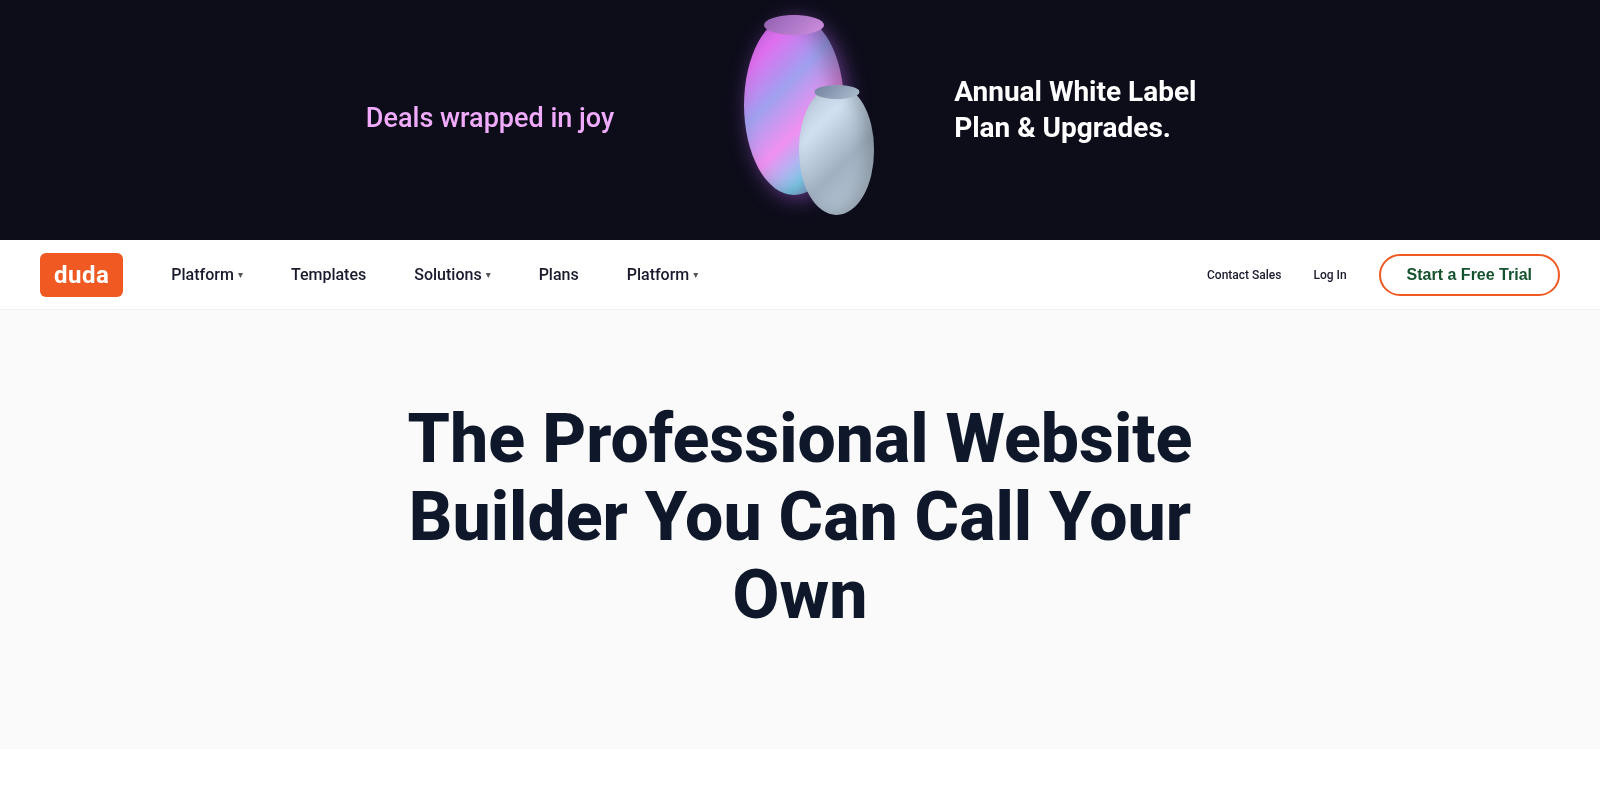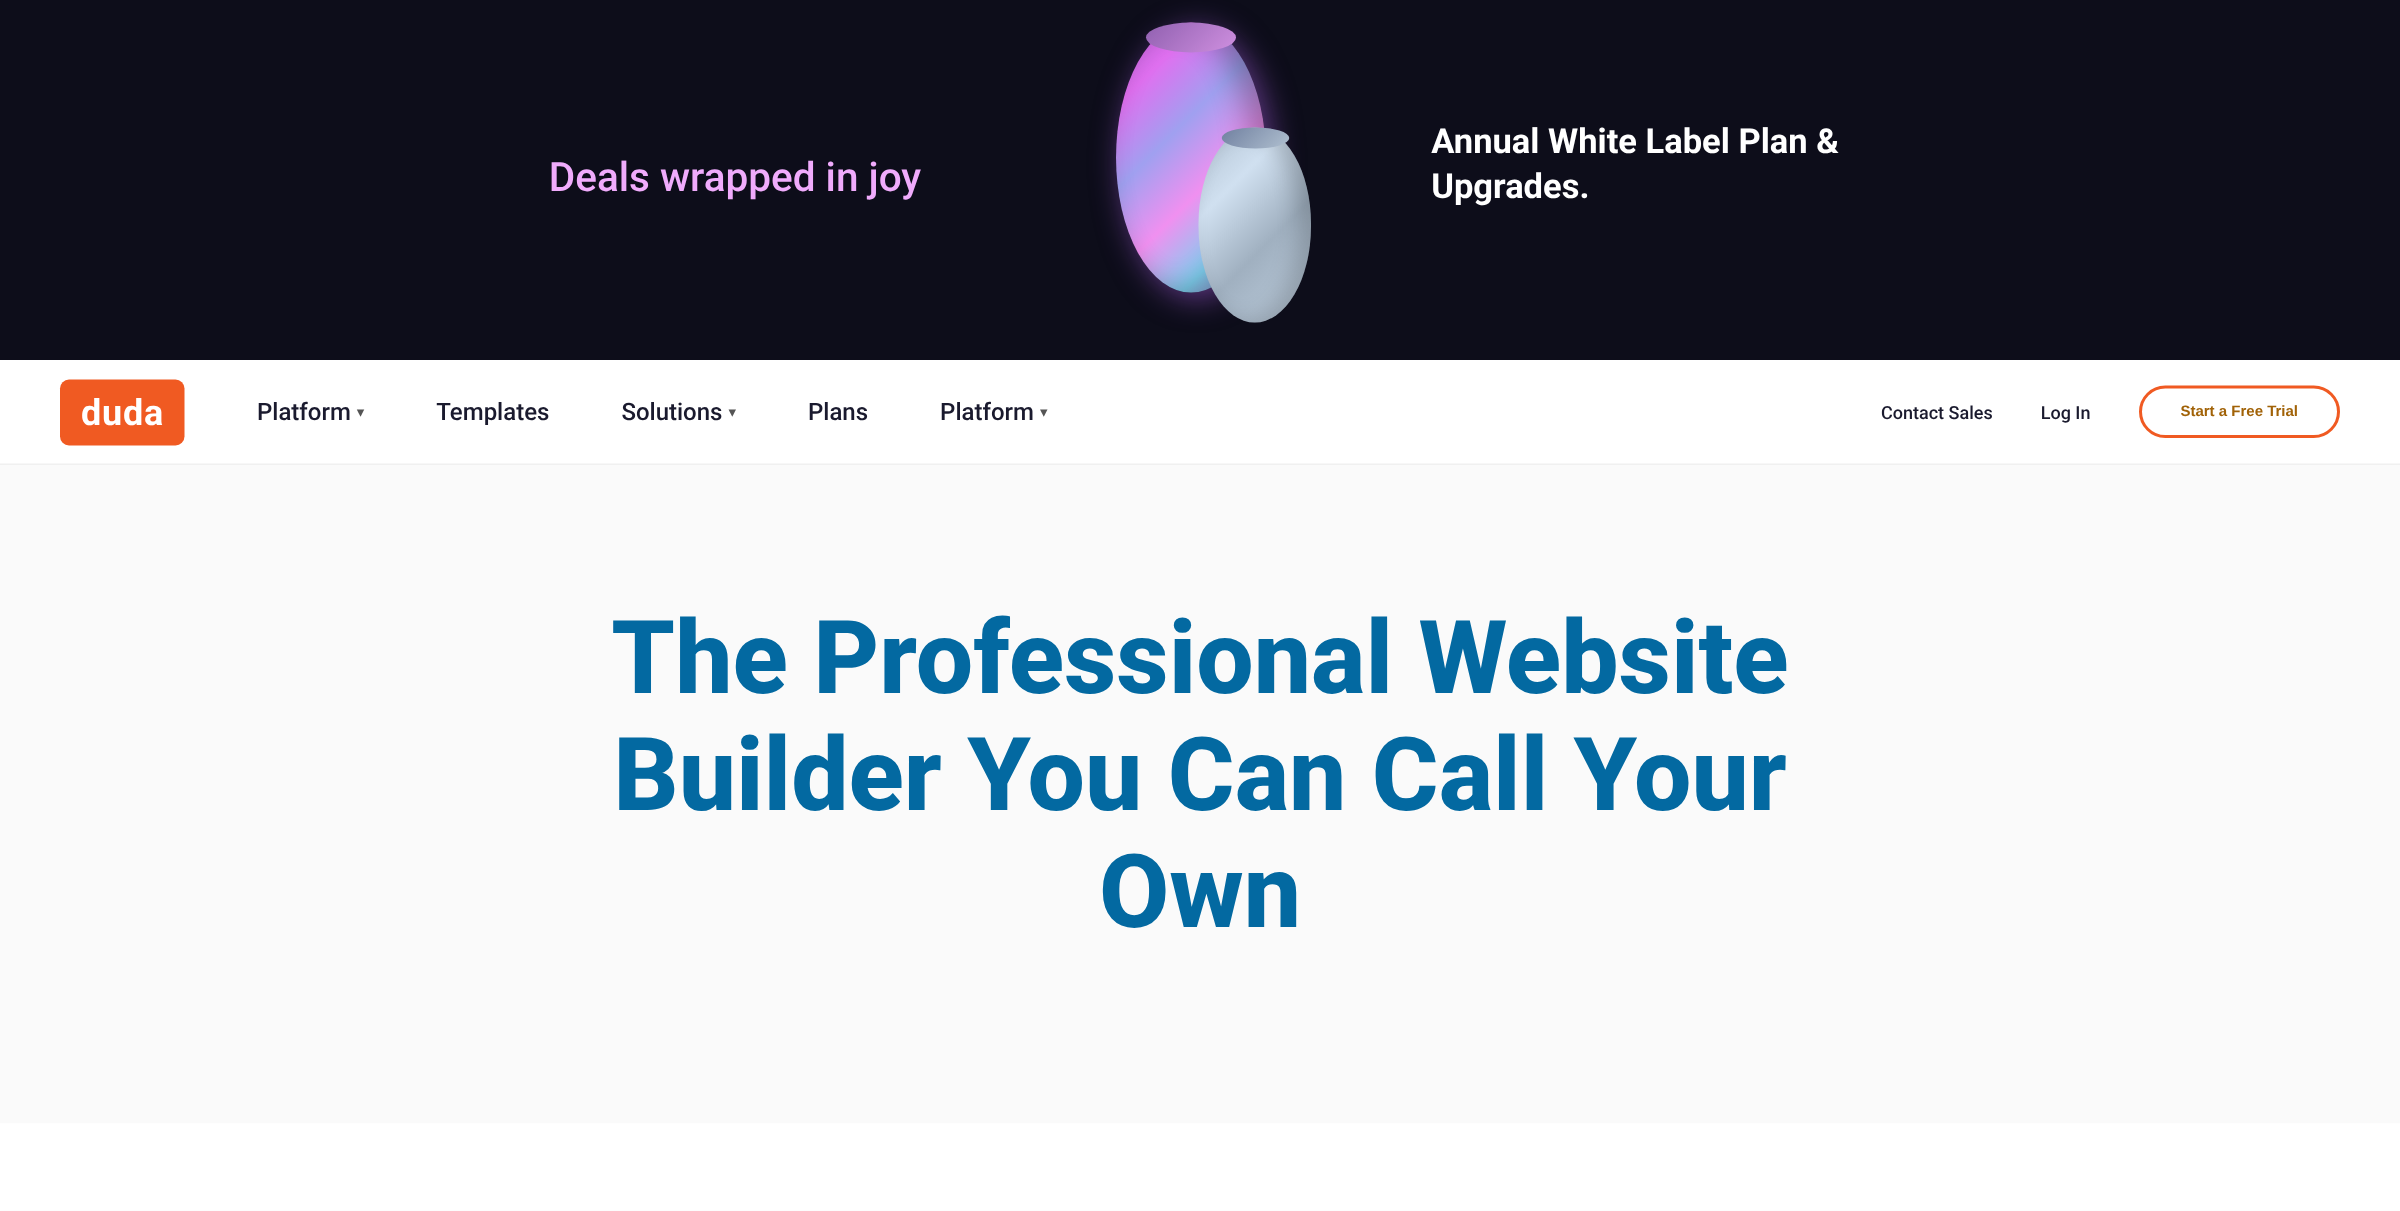--- a/index.html
+++ b/index.html
@@ -118,21 +118,21 @@
 
     .banner-right {
       display: flex;
       flex-direction: column;
       align-items: flex-start;
       z-index: 2;
     }
 
     .banner-right-title {
       color: #ffffff;
-      font-size: 23px;
+      font-size: 28px;
       font-weight: 700;
       line-height: 1.3;
       margin-bottom: 20px;
       max-width: 280px;
     }
 
     .banner-cta {
       background: #ffffff;
       color: #0d0d1a;
       border: none;
@@ -200,44 +200,44 @@
     .nav-link-plain {
       color: #1a1a2e;
       font-size: 12px;
       font-weight: 500;
       cursor: pointer;
       text-decoration: none;
     }
 
     .btn-trial {
       background: transparent;
-      color: #a16207;
+      color: #14532d;
       border: 2px solid #f05a22;
       border-radius: 30px;
       padding: 10px 26px;
-      font-size: 10px;
+      font-size: 16px;
       font-weight: 600;
       cursor: pointer;
       white-space: nowrap;
     }
 
     
     .hero {
       width: 100%;
       background: #fafafa;
       display: flex;
       flex-direction: column;
       align-items: center;
       padding: 90px 40px 80px;
     }
 
     .hero-title {
       font-size: 68px;
       font-weight: 800;
-      color: #0369a1;
+      color: #0f172a;
       text-align: center;
       line-height: 1.15;
       max-width: 900px;
       margin-bottom: 34px;
     }
 
     .hero-subtitle {
       font-size: 20px;
       font-weight: 400;
       color: #333;

